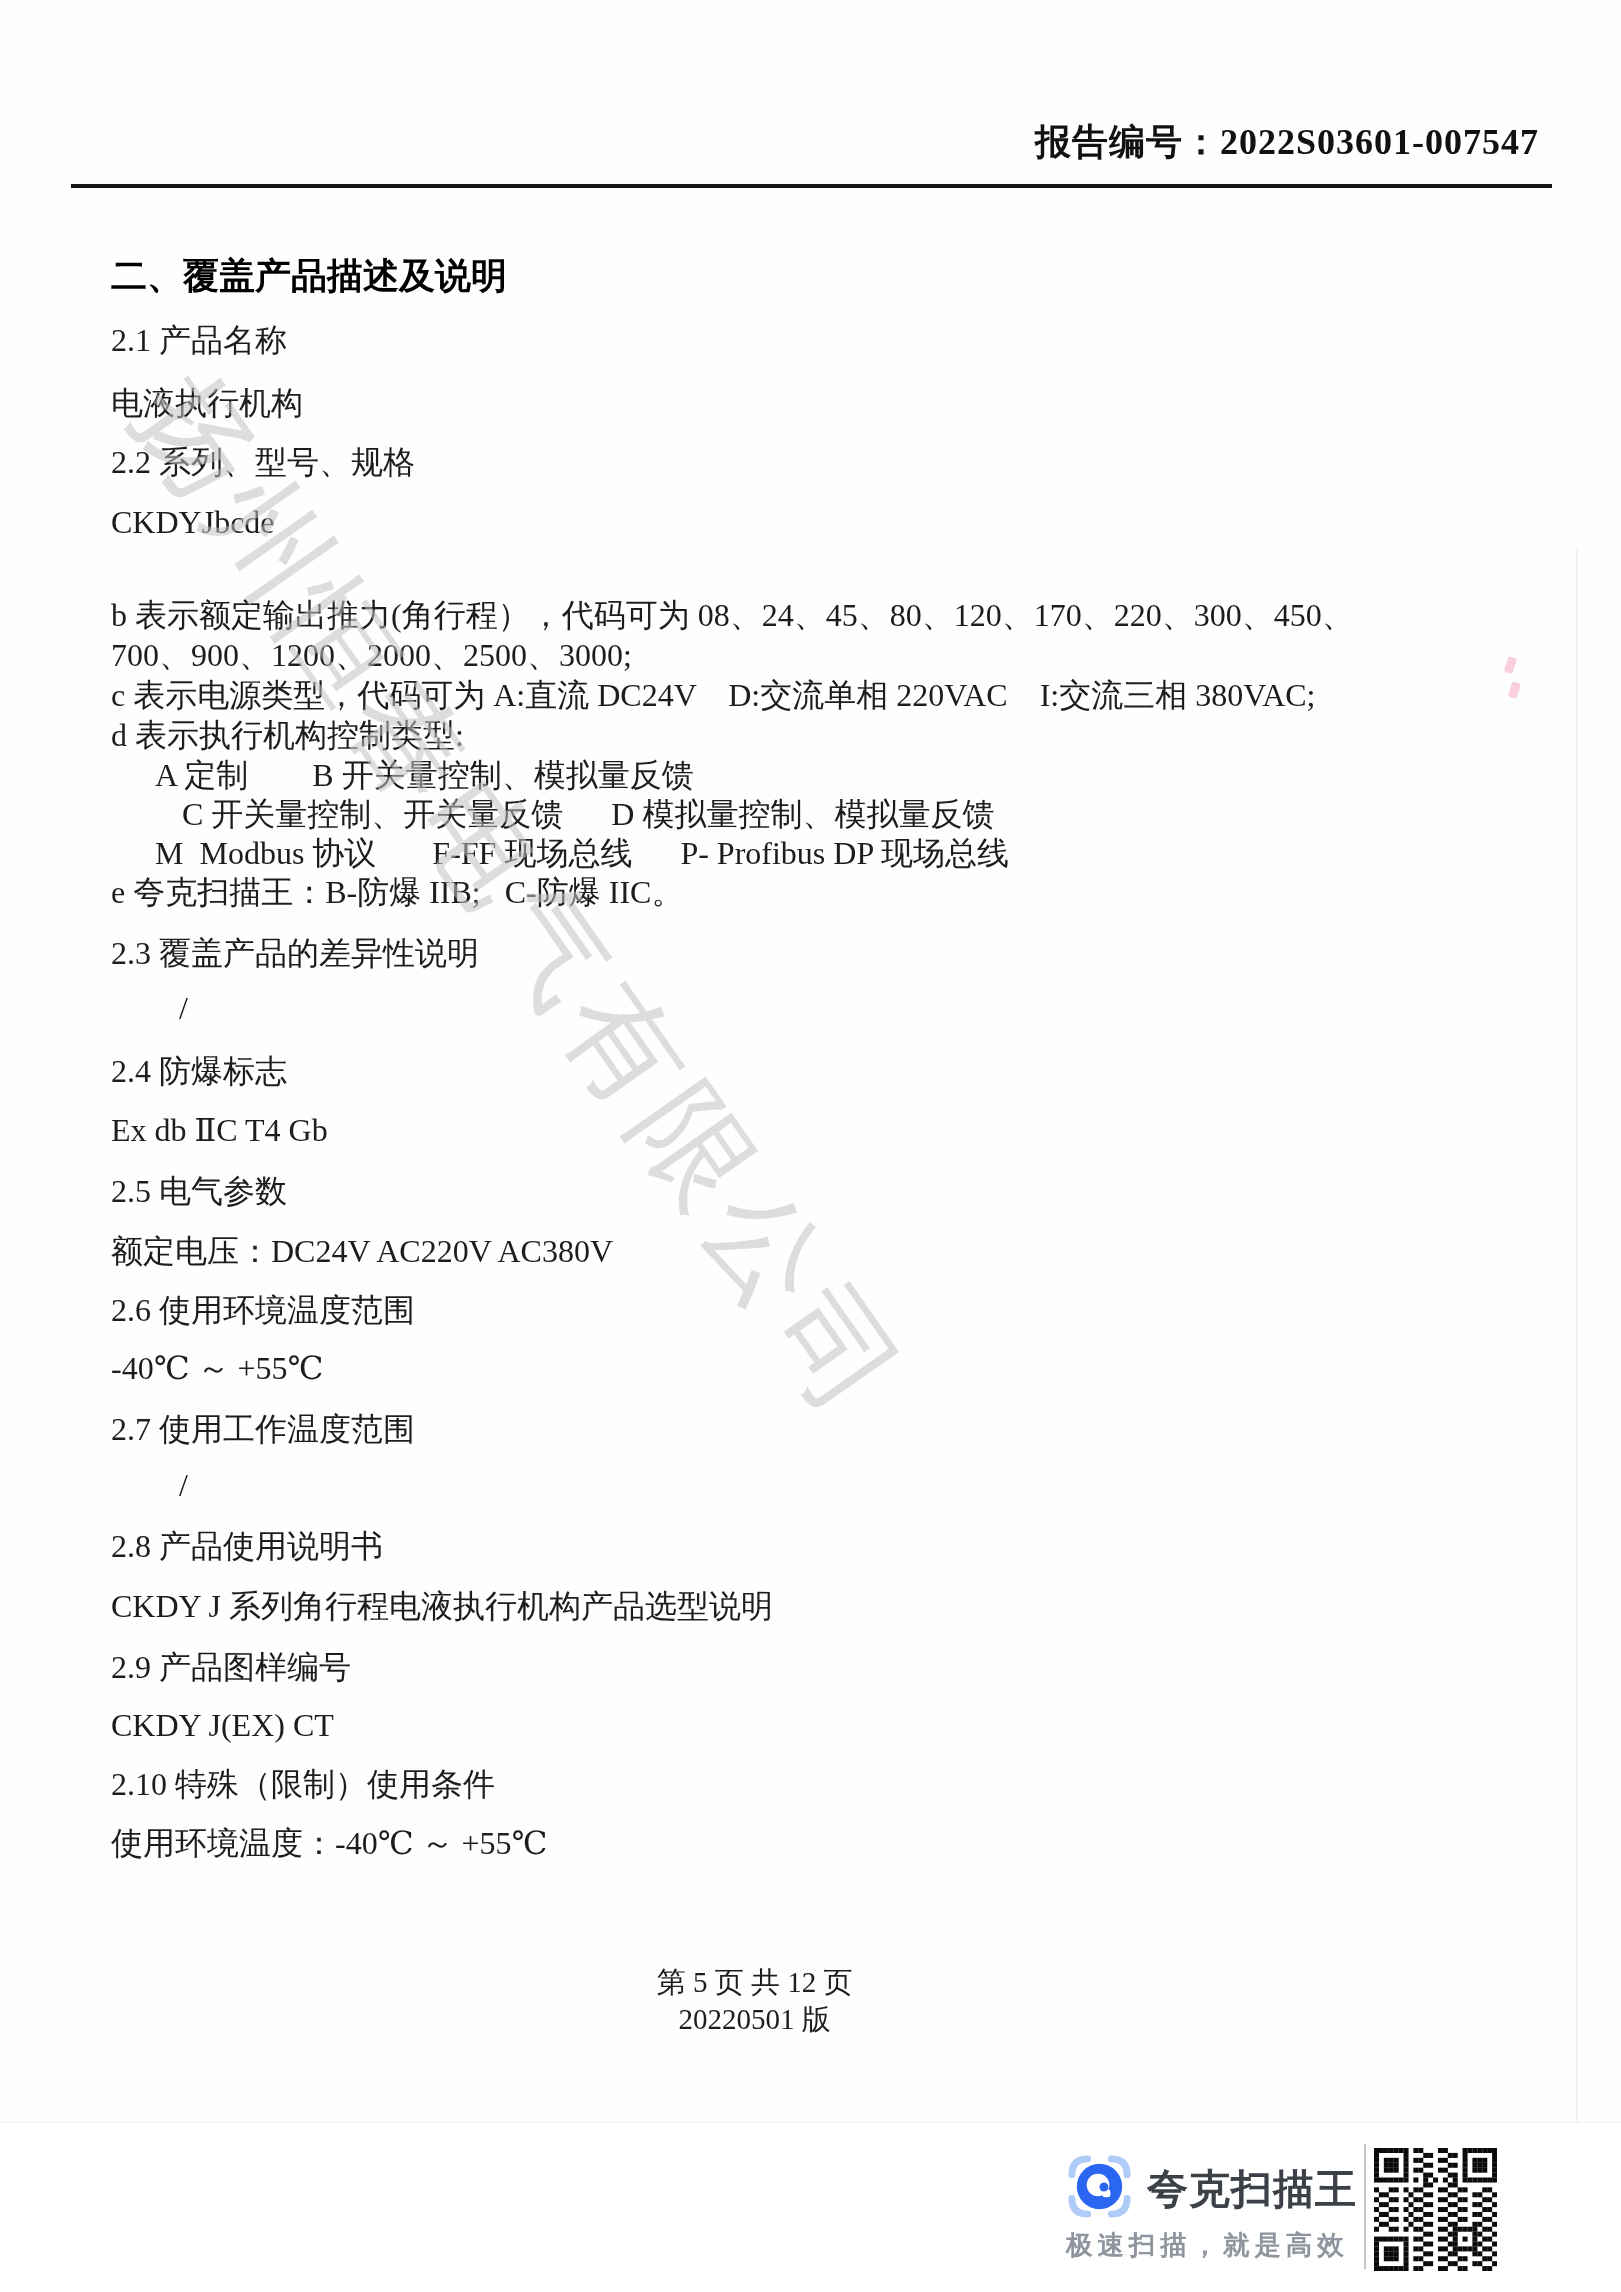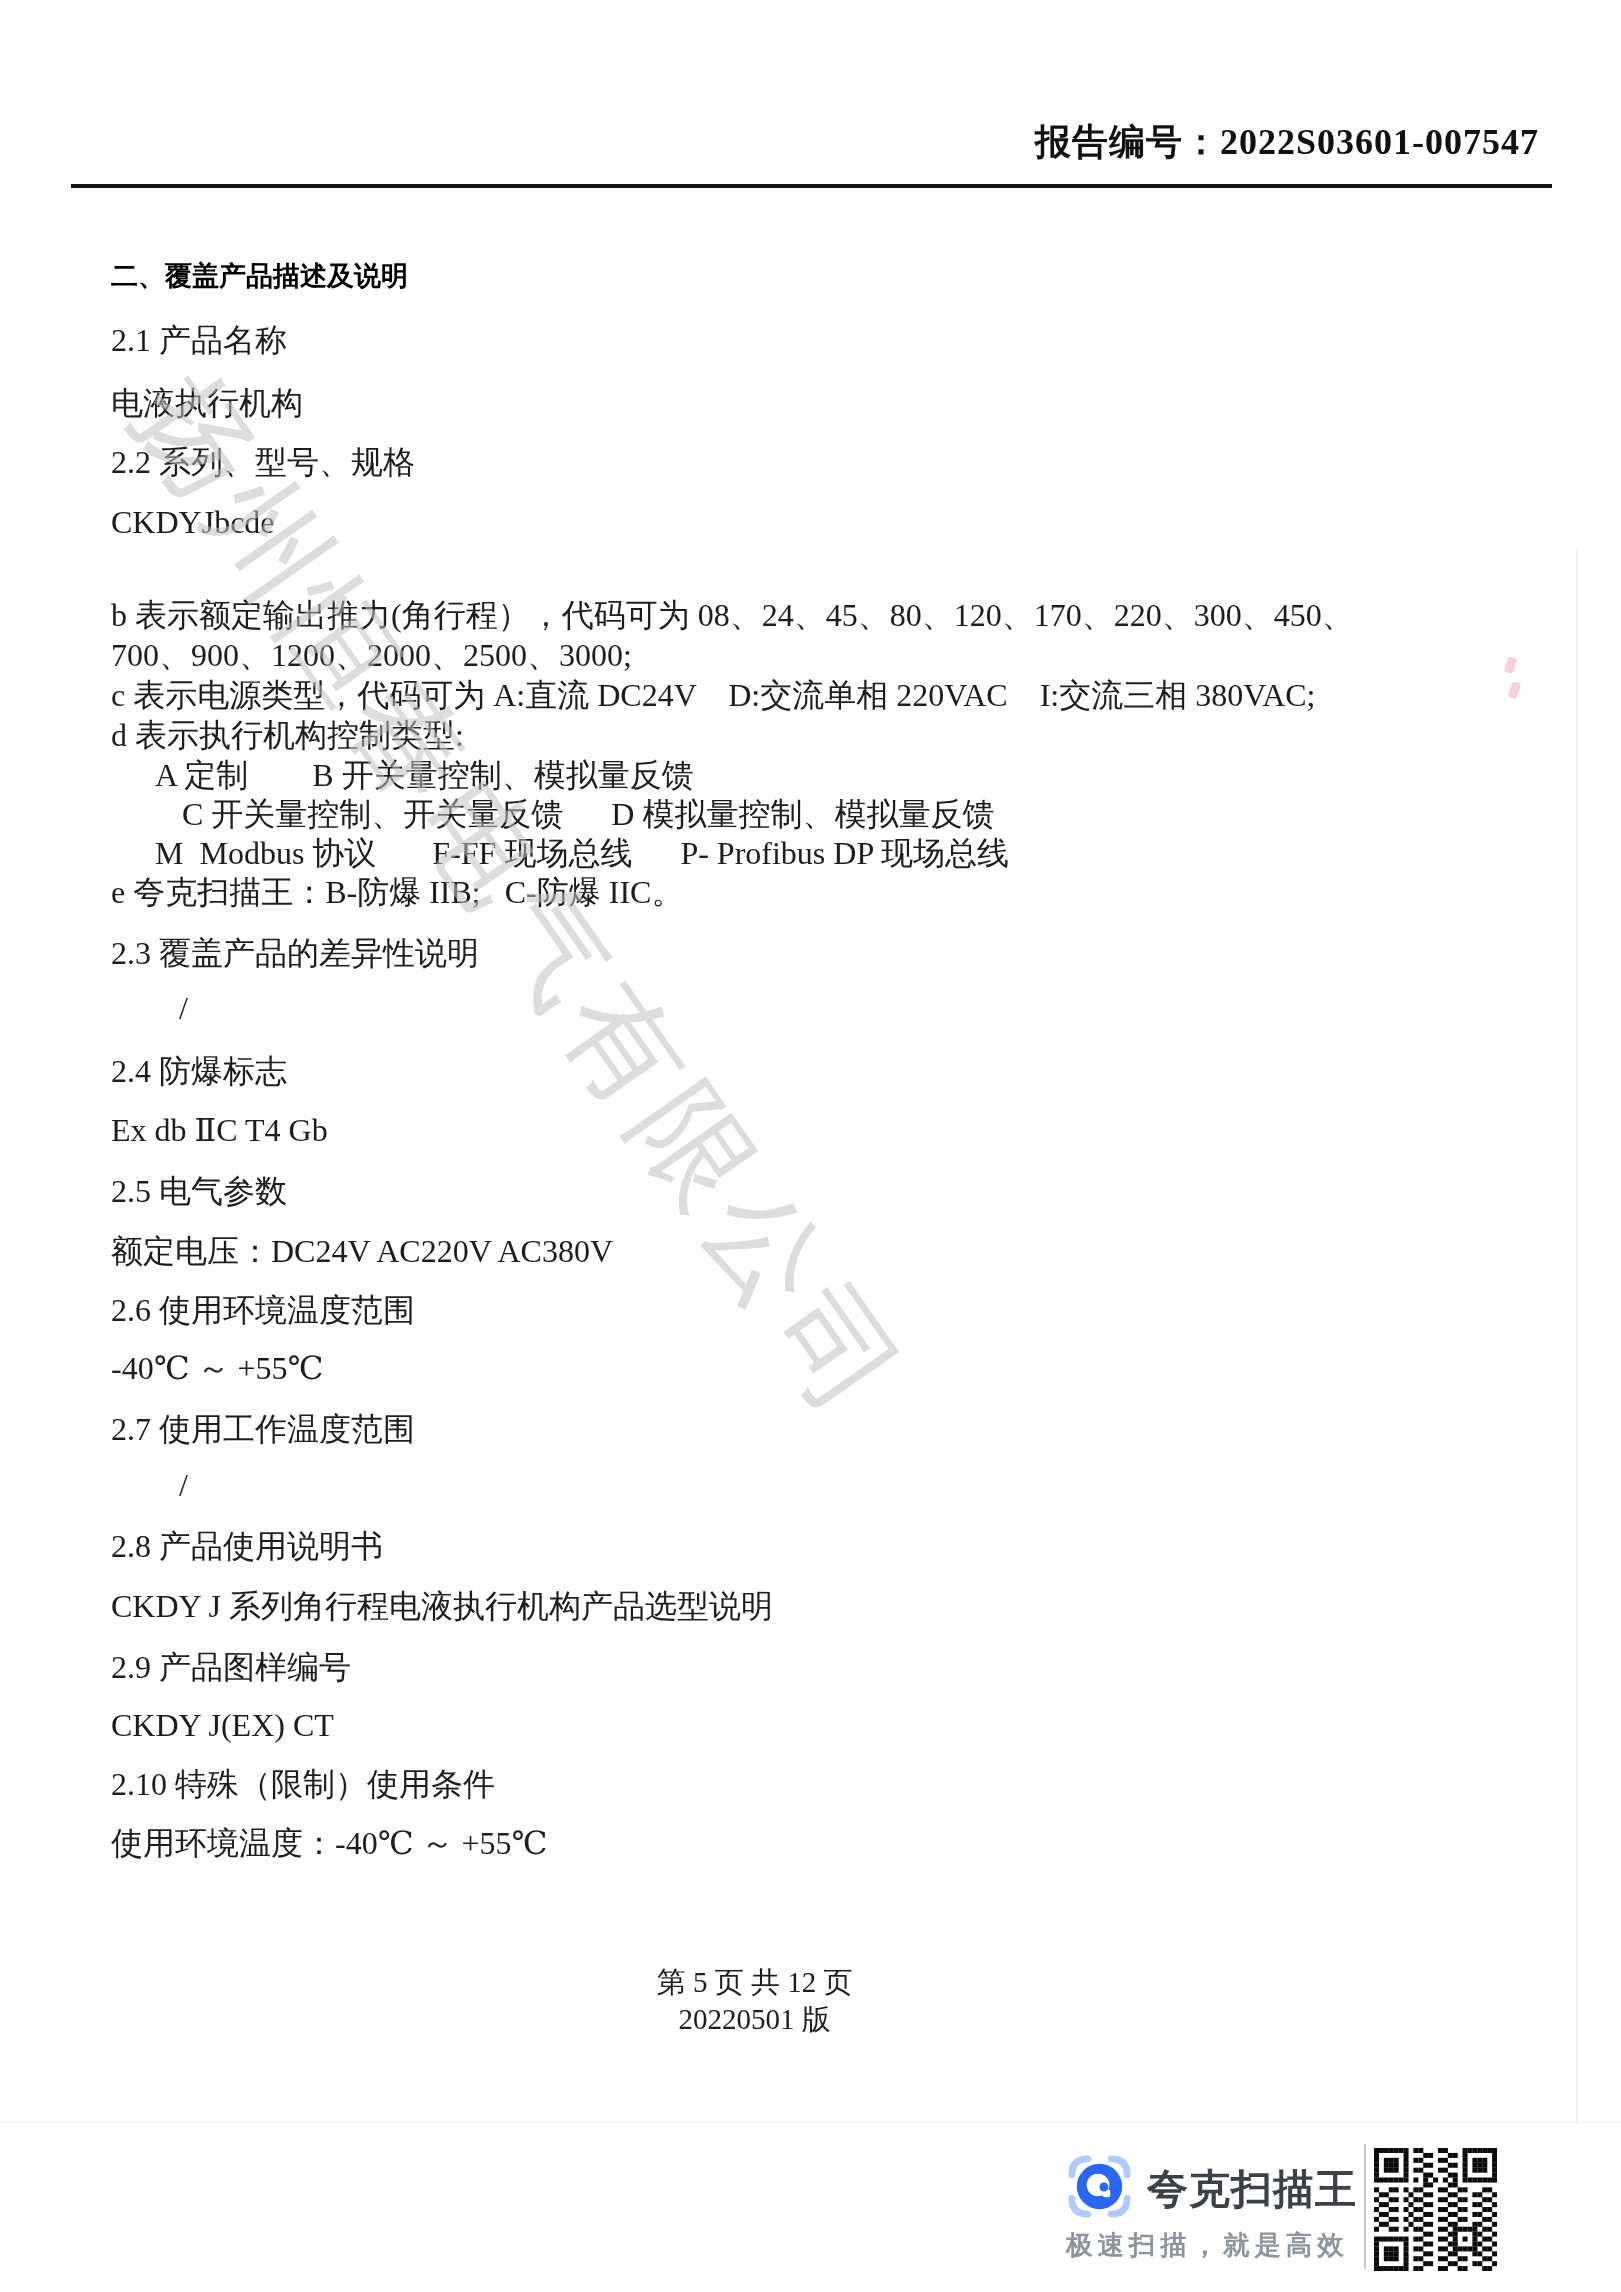--- a/index.html
+++ b/index.html
@@ -20,21 +20,21 @@
   }
   .header-rule{
     position:absolute;top:184px;left:71px;
     width:1481px;height:3.9px;background:#151515;
   }
   
   .line{
     position:absolute;white-space:pre;
     font-size:32px;line-height:39px;color:#1d1d1d;
   }
-  .line.bold{font-weight:bold;font-size:27px;color:#000;}
+  .line.bold{font-weight:bold;font-size:36px;color:#000;}
   
   .footer-line{
     position:absolute;left:0;width:1509px;text-align:center;
     font-size:29px;color:#1d1d1d;white-space:pre;
   }
   #footer-page{top:1939px;margin-top:24px;}
   #footer-version{top:2000px;}
   
   .watermark{
     position:absolute;left:227px;top:345px;

